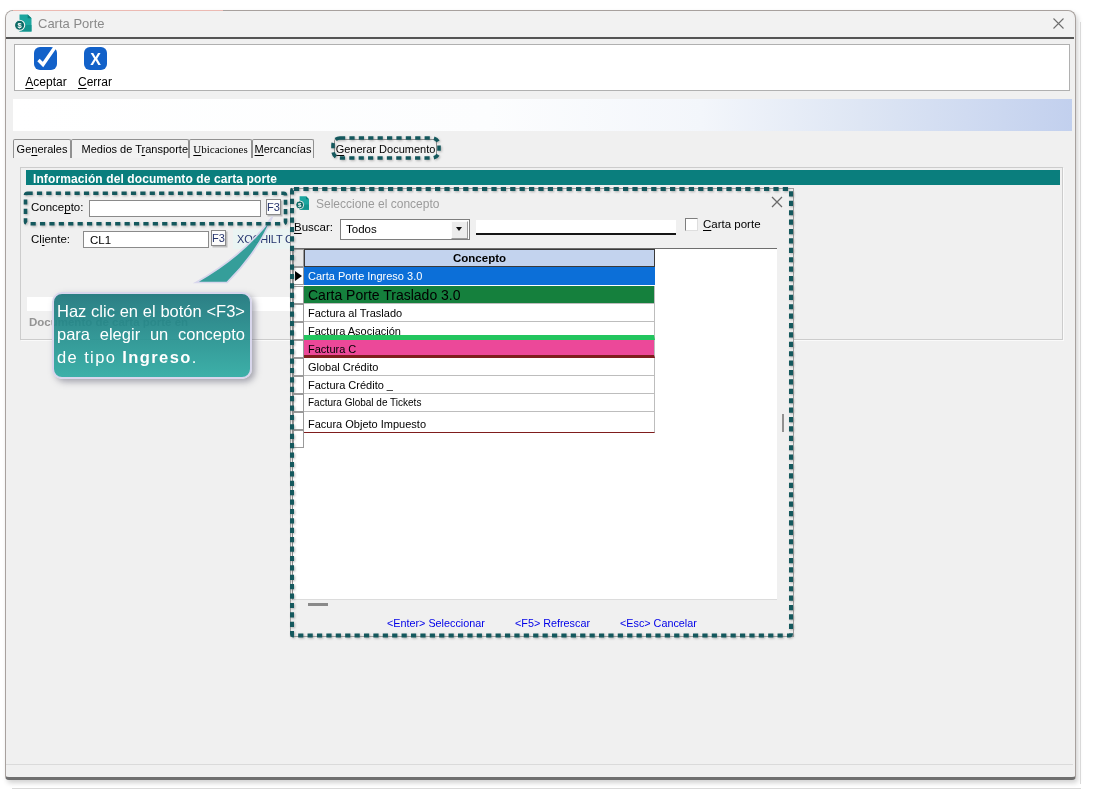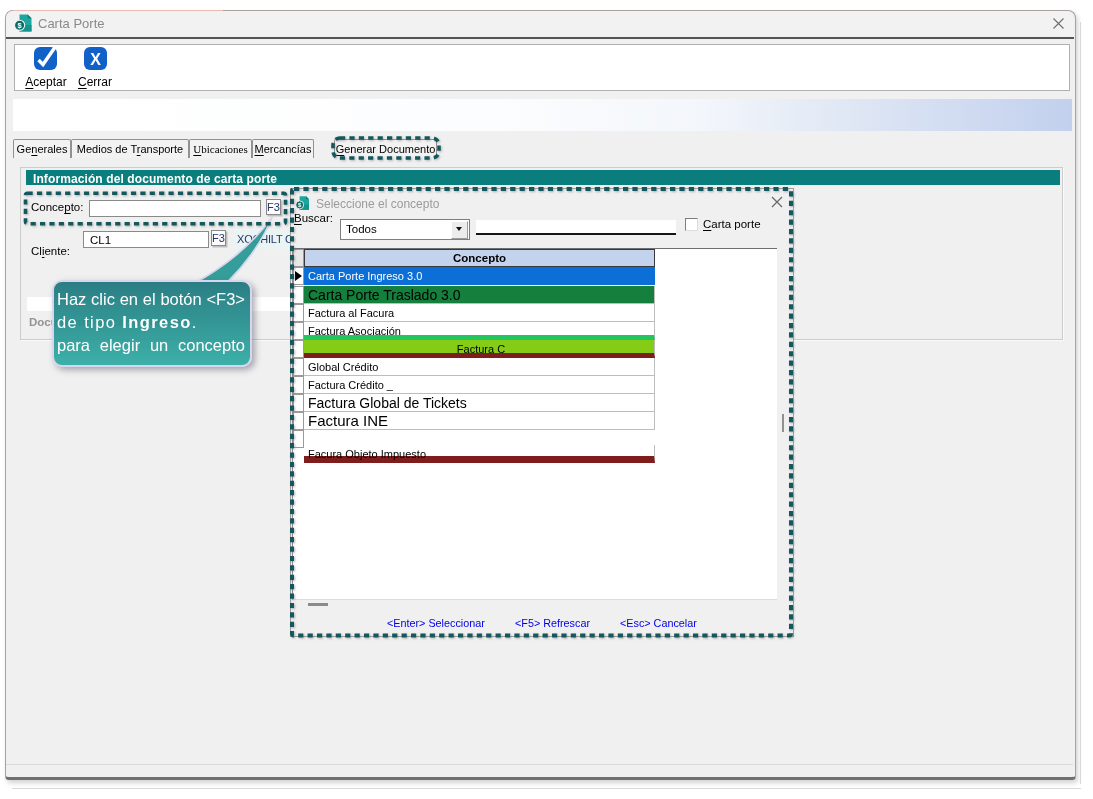--- a/index.html
+++ b/index.html
@@ -41,39 +41,39 @@
   <text x="11.5" y="17.5" font-size="16" font-weight="bold" fill="#ffffff" text-anchor="middle" font-family="Liberation Sans">X</text>
 </svg>
 <div class="abs" style="left:73px;top:75px;width:44px;text-align:center;font-size:12px;color:#000;"><u>C</u>errar</div>
 
 <div class="abs" style="left:13px;top:99px;width:1059px;height:32px;
   background:linear-gradient(90deg,#ffffff 0%,#fcfdfe 45%,#f3f6fb 65%,#dee6f4 80%,#c2d0ee 100%);"></div>
 
 <div class="abs" style="left:13px;top:139px;width:58px;height:19px;background:#f2f2f2;border:1px solid #919191;border-bottom:none;border-radius:2px 2px 0 0;box-sizing:border-box;
  font-size:11px;text-align:center;line-height:19px;white-space:nowrap;">Ge<u>n</u>erales</div>
 <div class="abs" style="left:71px;top:139px;width:118px;height:19px;background:#f2f2f2;border:1px solid #919191;border-bottom:none;border-radius:2px 2px 0 0;box-sizing:border-box;
- font-size:11px;text-align:center;line-height:19px;white-space:nowrap;">Medios de T<u>r</u>ansporte</div>
+ font-size:11px;text-align:right;line-height:19px;white-space:nowrap;">Medios de T<u>r</u>ansporte</div>
 <div class="abs" style="left:189px;top:139px;width:63px;height:19px;background:#f2f2f2;border:1px solid #919191;border-bottom:none;border-radius:2px 2px 0 0;box-sizing:border-box;
  font-size:11px;text-align:center;line-height:19px;white-space:nowrap;font-family:Liberation Serif, serif;"><u>U</u>bicaciones</div>
 <div class="abs" style="left:252px;top:139px;width:62px;height:19px;background:#f2f2f2;border:1px solid #919191;border-bottom:none;border-radius:2px 2px 0 0;box-sizing:border-box;
  font-size:11px;text-align:center;line-height:19px;white-space:nowrap;"><u>M</u>ercancías</div>
 <div class="abs" style="left:334px;top:139px;width:103px;height:19px;background:#f2f2f2;border:1px solid #919191;border-bottom:none;border-radius:2px 2px 0 0;box-sizing:border-box;
  font-size:11px;text-align:center;line-height:19px;white-space:nowrap;"><u>G</u>enerar Documento</div>
 
 <div class="abs" style="left:20px;top:167px;width:1041px;height:171px;border:1px solid #cccccc;box-shadow:1px 1px 0 #fafafa;"></div>
 
 <div class="abs" style="left:26px;top:170px;width:1034px;height:15px;background:#0a7e7d;"></div>
 <div class="abs" style="left:33px;top:172px;font-size:12px;letter-spacing:0.1px;font-weight:bold;color:#ffffff;">Información del documento de carta porte</div>
 
 <div class="abs" style="left:31px;top:201px;font-size:11.5px;color:#000;">Conce<u>p</u>to:</div>
 <div class="abs" style="left:89px;top:200px;width:170px;height:15px;background:#ffffff;border:1px solid #8a8a8a;"></div>
 <div class="abs" style="left:266px;top:199px;width:13px;height:14px;background:#fcfcfc;border:1px solid #8a8a8a;box-shadow:1.5px 1.5px 0 #bdbdbd;
  font-size:11px;color:#27346d;text-align:center;line-height:15px;">F3</div>
 
-<div class="abs" style="left:31px;top:233px;font-size:11.5px;color:#000;margin-top:12px;">Cl<u>i</u>ente:</div>
+<div class="abs" style="left:31px;top:233px;font-size:11.5px;color:#000;">Cl<u>i</u>ente:</div>
 <div class="abs" style="left:83px;top:231px;width:124px;height:15px;background:#ffffff;border:1px solid #8a8a8a;"></div>
 <div class="abs" style="left:90px;top:234px;font-size:11.5px;color:#000;">CL1</div>
 <div class="abs" style="left:211px;top:230px;width:13px;height:14px;background:#fcfcfc;border:1px solid #8a8a8a;box-shadow:1.5px 1.5px 0 #bdbdbd;
  font-size:11px;color:#27346d;text-align:center;line-height:15px;">F3</div>
 <div class="abs" style="left:233px;top:229px;width:57px;height:20px;background:#eaf4f3;"></div>
 <div class="abs" style="left:237px;top:233px;font-size:11px;letter-spacing:-0.2px;color:#25356e;white-space:nowrap;width:55px;overflow:hidden;">XOCHILT CA</div>
 
 <div class="abs" style="left:27px;top:297px;width:263px;height:14px;background:#ffffff;"></div>
 <div class="abs" style="left:29px;top:316px;font-size:11.5px;font-weight:bold;color:#949494;white-space:nowrap;width:260px;overflow:hidden;">Documento de carta porte en</div>
 
@@ -83,21 +83,21 @@
   <path d="M3.6 9.5 h9.4 v5.3 h-9.4 Z" fill="#13948d"></path>
   <path d="M10 1.2 l3 3 h-3 Z" fill="#0b7f79"></path>
   <circle cx="3.7" cy="9.9" r="4" fill="#0d6b66" stroke="#f1f1f1" stroke-width="0.9"></circle>
   <text x="3.7" y="12.2" font-size="6" font-weight="bold" fill="#ffffff" text-anchor="middle" font-family="Liberation Sans">$</text>
 </svg>
 <div class="abs" style="left:316px;top:197px;font-size:12px;color:#9b9b9b;z-index:21;">Seleccione el concepto</div>
 <svg class="abs" style="left:770px;top:195px;z-index:21" width="14" height="14" viewBox="0 0 14 14">
   <path d="M2 2 L12 12 M12 2 L2 12" stroke="#6a6a6a" stroke-width="1.3" fill="none"></path>
 </svg>
 
-<div class="abs" style="left:294px;top:212px;font-size:11.5px;color:#000;z-index:21;"><u>B</u>uscar:</div>
+<div class="abs" style="left:294px;top:221px;font-size:11.5px;color:#000;z-index:21;"><u>B</u>uscar:</div>
 <div class="abs" style="left:340px;top:219px;width:128px;height:19px;background:#ffffff;border:1.5px solid #7e7e7e;z-index:21;"></div>
 <div class="abs" style="left:346px;top:223px;font-size:11.5px;color:#000;z-index:22;">Todos</div>
 <div class="abs" style="left:451px;top:221px;width:15px;height:16px;background:#ececec;border:1px solid #9a9a9a;border-top-color:#fdfdfd;border-left-color:#fdfdfd;z-index:22;"></div>
 <div class="abs" style="left:456px;top:227px;width:0;height:0;border-left:3.5px solid transparent;border-right:3.5px solid transparent;border-top:4px solid #111;z-index:23;"></div>
 
 <div class="abs" style="left:476px;top:220px;width:200px;height:13px;background:#ffffff;z-index:21;"></div>
 <div class="abs" style="left:476px;top:233px;width:200px;height:2px;background:#151515;z-index:21;"></div>
 
 <div class="abs" style="left:685px;top:218px;width:11px;height:11px;background:#ffffff;border:1px solid #7e7e7e;border-bottom-color:#dedede;border-right-color:#dedede;z-index:21;"></div>
 <div class="abs" style="left:703px;top:218px;font-size:11.5px;color:#000;z-index:21;"><u>C</u>arta porte</div>
@@ -108,71 +108,71 @@
 <div class="abs" style="left:304px;top:249px;width:351px;height:18px;background:#c3d3ee;border:1px solid #3a3a3a;box-sizing:border-box;z-index:22;
  font-size:11.5px;font-weight:bold;text-align:center;line-height:17px;color:#000;">Concepto</div>
 
 <div id="rows">
     <div class="abs" style="left:293px;top:267.4px;width:11px;height:18.1px;background:#ffffff;border:1px solid #9a9a9a;box-sizing:border-box;z-index:22;"></div>
     <div class="abs" style="left:295px;top:271.4px;width:0;height:0;border-top:5px solid transparent;border-bottom:5px solid transparent;border-left:7px solid #000;z-index:23;"></div>
     <div class="abs" style="left:304px;top:267.4px;width:351px;height:18.1px;box-sizing:border-box;z-index:22;background:#0c6fd8;color:#fff;font-size:11px;line-height:18px;padding-left:4px;">Carta Porte Ingreso 3.0</div>
     <div class="abs" style="left:293px;top:285.5px;width:11px;height:18.1px;background:#ffffff;border:1px solid #9a9a9a;box-sizing:border-box;z-index:22;"></div>
     <div class="abs" style="left:304px;top:285.5px;width:351px;height:18.1px;box-sizing:border-box;z-index:22;background:#15803d;color:#000;border-bottom:1px solid #bdbdbd;border-right:1px solid #bdbdbd;font-size:14px;line-height:18px;padding-left:4px;">Carta Porte Traslado 3.0</div>
     <div class="abs" style="left:293px;top:303.59999999999997px;width:11px;height:18.1px;background:#ffffff;border:1px solid #9a9a9a;box-sizing:border-box;z-index:22;"></div>
-    <div class="abs" style="left:304px;top:303.59999999999997px;width:351px;height:18.1px;box-sizing:border-box;z-index:22;background:#fff;color:#000;border-bottom:1px solid #bdbdbd;border-right:1px solid #bdbdbd;font-size:11px;line-height:18px;padding-left:4px;">Factura al Facura</div>
+    <div class="abs" style="left:304px;top:303.59999999999997px;width:351px;height:18.1px;box-sizing:border-box;z-index:22;background:#fff;color:#000;border-bottom:1px solid #bdbdbd;border-right:1px solid #bdbdbd;font-size:11px;line-height:18px;padding-left:4px;">Factura al Traslado</div>
     <div class="abs" style="left:293px;top:321.7px;width:11px;height:18.1px;background:#ffffff;border:1px solid #9a9a9a;box-sizing:border-box;z-index:22;"></div>
     <div class="abs" style="left:304px;top:321.7px;width:351px;height:18.1px;box-sizing:border-box;z-index:22;background:#fff;color:#000;border-bottom:5px solid #22c55e;border-right:1px solid #bdbdbd;font-size:11px;line-height:18px;padding-left:4px;">Factura Asociación</div>
     <div class="abs" style="left:293px;top:339.79999999999995px;width:11px;height:18.1px;background:#ffffff;border:1px solid #9a9a9a;box-sizing:border-box;z-index:22;"></div>
-    <div class="abs" style="left:304px;top:339.79999999999995px;width:351px;height:18.1px;box-sizing:border-box;z-index:22;background:#84cc16;color:#000;border-bottom:5px solid #7f1d1d;border-right:1px solid #bdbdbd;font-size:11px;line-height:18px;padding-left:4px;text-align:center;">Factura C</div>
+    <div class="abs" style="left:304px;top:339.79999999999995px;width:351px;height:18.1px;box-sizing:border-box;z-index:22;background:#ec4899;color:#000;border-bottom:3px solid #7f1d1d;border-right:1px solid #bdbdbd;font-size:11px;line-height:18px;padding-left:4px;">Factura C</div>
     <div class="abs" style="left:293px;top:357.9px;width:11px;height:18.1px;background:#ffffff;border:1px solid #9a9a9a;box-sizing:border-box;z-index:22;"></div>
     <div class="abs" style="left:304px;top:357.9px;width:351px;height:18.1px;box-sizing:border-box;z-index:22;background:#fff;color:#000;border-bottom:1px solid #bdbdbd;border-right:1px solid #bdbdbd;font-size:11px;line-height:18px;padding-left:4px;">Global Crédito</div>
     <div class="abs" style="left:293px;top:376px;width:11px;height:18.1px;background:#ffffff;border:1px solid #9a9a9a;box-sizing:border-box;z-index:22;"></div>
     <div class="abs" style="left:304px;top:376px;width:351px;height:18.1px;box-sizing:border-box;z-index:22;background:#fff;color:#000;border-bottom:1px solid #bdbdbd;border-right:1px solid #bdbdbd;font-size:11px;line-height:18px;padding-left:4px;">Factura Crédito _</div>
     <div class="abs" style="left:293px;top:394.1px;width:11px;height:18.1px;background:#ffffff;border:1px solid #9a9a9a;box-sizing:border-box;z-index:22;"></div>
-    <div class="abs" style="left:304px;top:394.1px;width:351px;height:18.1px;box-sizing:border-box;z-index:22;background:#fff;color:#000;border-bottom:1px solid #bdbdbd;border-right:1px solid #bdbdbd;font-size:14px;line-height:18px;padding-left:4px;">Factura Global de Tickets</div>
+    <div class="abs" style="left:304px;top:394.1px;width:351px;height:18.1px;box-sizing:border-box;z-index:22;background:#fff;color:#000;border-bottom:1px solid #bdbdbd;border-right:1px solid #bdbdbd;font-size:10px;line-height:18px;padding-left:4px;">Factura Global de Tickets</div>
     <div class="abs" style="left:293px;top:412.2px;width:11px;height:18.1px;background:#ffffff;border:1px solid #9a9a9a;box-sizing:border-box;z-index:22;"></div>
     <div class="abs" style="left:304px;top:412.2px;width:351px;height:18.1px;box-sizing:border-box;z-index:22;background:#fff;color:#000;border-bottom:1px solid #bdbdbd;border-right:1px solid #bdbdbd;font-size:15px;line-height:18px;padding-left:4px;">Factura INE</div>
     <div class="abs" style="left:293px;top:430.29999999999995px;width:11px;height:18.1px;background:#ffffff;border:1px solid #9a9a9a;box-sizing:border-box;z-index:22;"></div>
-    <div class="abs" style="left:304px;top:445px;width:351px;height:18.1px;box-sizing:border-box;z-index:22;background:#fff;color:#000;border-bottom:7px solid #7f1d1d;border-right:1px solid #bdbdbd;font-size:11px;line-height:18px;padding-left:4px;">Facura Objeto Impuesto</div>
+    <div class="abs" style="left:304px;top:415px;width:351px;height:18.1px;box-sizing:border-box;z-index:22;background:#fff;color:#000;border-bottom:1px solid #7f1d1d;border-right:1px solid #bdbdbd;font-size:11px;line-height:18px;padding-left:4px;">Facura Objeto Impuesto</div>
   </div>
 
 <div class="abs" style="left:782px;top:414px;width:2px;height:18px;background:#909090;z-index:22;"></div>
 <div class="abs" style="left:308px;top:603px;width:20px;height:3px;background:#8a8a8a;z-index:22;"></div>
 
 <div class="abs" style="left:387px;top:617px;font-size:10.8px;color:#0000e8;z-index:22;">&lt;Enter&gt; Seleccionar</div>
 <div class="abs" style="left:515px;top:617px;font-size:10.8px;color:#0000e8;z-index:22;">&lt;F5&gt; Refrescar</div>
 <div class="abs" style="left:620px;top:617px;font-size:10.8px;color:#0000e8;z-index:22;">&lt;Esc&gt; Cancelar</div>
 
 <div class="abs" style="left:1080px;top:22px;width:1px;height:762px;background:#d9d9d9;"></div>
 <div class="abs" style="left:12px;top:788px;width:1069px;height:1px;background:#d9d9d9;"></div>
 
 <div class="abs" style="left:6px;top:764px;width:1067px;height:1px;background:#dadada;"></div>
 
 <svg class="abs" style="left:0;top:0;z-index:40;pointer-events:none" width="1093" height="799" viewBox="0 0 1093 799">
   <path d="M272.5 216.5 Q246 254 196 282.5 L227 282.5 Q258 252 272.5 216.5 Z" fill="#2d9a96" fill-opacity="0.96" stroke="#d8d6ec" stroke-width="1.7"></path>
 </svg>
-<div class="abs" style="left:52px;top:280px;width:200px;height:87px;z-index:50;border-radius:10px;
+<div class="abs" style="left:52px;top:292px;width:200px;height:87px;z-index:50;border-radius:10px;
   background:linear-gradient(180deg, rgba(26,116,122,0.92) 0%, rgba(47,171,163,0.93) 100%);
   border:2px solid #d8d6ec;box-sizing:border-box;box-shadow:3px 3px 6px rgba(90,90,110,0.5);
   color:#ffffff;font-size:16.5px;padding:6px 5px 0 3px;">
   <div style="display:flex;justify-content:space-between;height:23px;line-height:23px;">
       <span>Haz</span>
       <span>clic</span>
       <span>en</span>
       <span>el</span>
       <span>botón</span>
       <span>&lt;F3&gt;</span>
     </div>
-  <div style="height:23px;line-height:23px;letter-spacing:1.4px;">de tipo <b>Ingreso</b>.</div>
   <div style="display:flex;justify-content:space-between;height:23px;line-height:23px;">
       <span>para</span>
       <span>elegir</span>
       <span>un</span>
       <span>concepto</span>
     </div>
+  <div style="height:23px;line-height:23px;letter-spacing:1.4px;">de tipo <b>Ingreso</b>.</div>
 </div>
 
 <svg class="abs" style="left:0;top:0;z-index:60;pointer-events:none" width="1093" height="799" viewBox="0 0 1093 799">
   <g style="filter:drop-shadow(1.2px 1.6px 1px rgba(110,110,110,0.5))">
   <rect x="333" y="138" width="106" height="20" rx="7" fill="none" stroke="#14585d" stroke-width="3.6" stroke-dasharray="5.2 4.2"></rect>
   <rect x="25.5" y="193.3" width="260" height="30.4" rx="2" fill="none" stroke="#14585d" stroke-width="3.6" stroke-dasharray="5.2 4.2"></rect>
   <rect x="292" y="189" width="499" height="446.5" rx="2" fill="none" stroke="#14585d" stroke-width="4" stroke-dasharray="5.2 4.2"></rect>
   </g>
 </svg>
 

